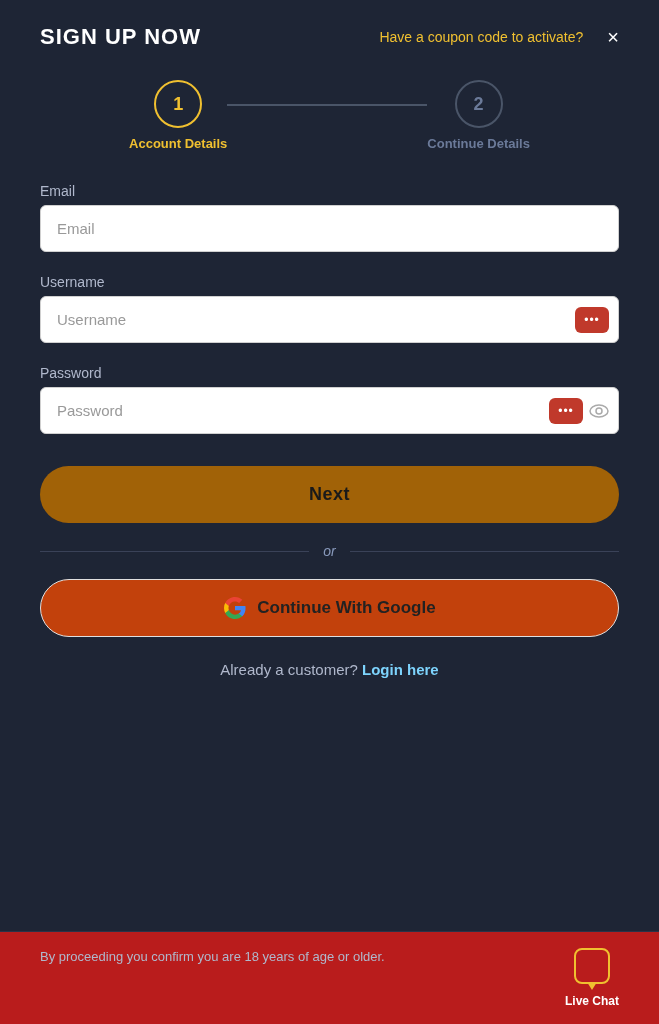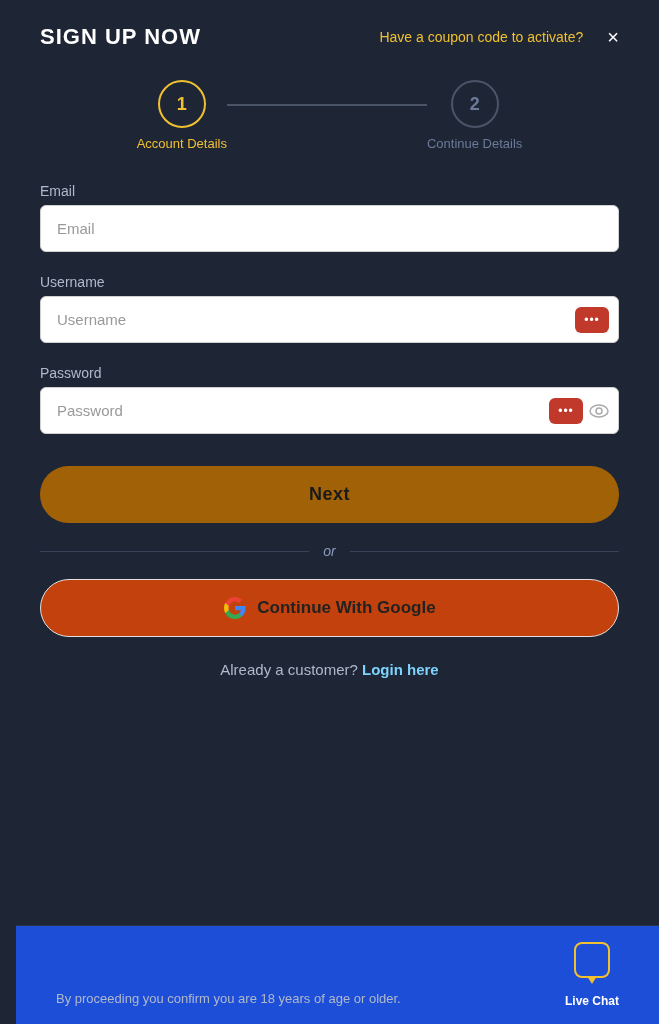--- a/index.html
+++ b/index.html
@@ -94,21 +94,21 @@
     }
 
     .step-circle.inactive {
       border: 2px solid #4a5568;
       color: #6b7a99;
       background: transparent;
     }
 
     .step-label {
       font-size: 13px;
-      font-weight: 400;
+      font-weight: 700;
     }
 
     .step-label.active {
       color: #f0c030;
     }
 
     .step-label.inactive {
       color: #6b7a99;
     }
 
@@ -257,41 +257,39 @@
     }
 
     .login-link {
       color: #7dd3fc;
       cursor: pointer;
       font-weight: 600;
     }
 
     
     .footer {
-      background: #1d4ed8;
+      background: #b91c1c;
       padding: 16px 40px;
       display: flex;
-      align-items: flex-end;
+      align-items: flex-start;
       justify-content: space-between;
       border-top: 1px solid #2a3248;
-      margin-left: 16px;
     }
 
     .footer-text {
       color: #b0b8cc;
       font-size: 13px;
       max-width: 380px;
       line-height: 1.4;
     }
 
     .live-chat {
       display: flex;
       flex-direction: column;
       align-items: center;
-      gap: 6px;
       cursor: pointer;
     }
 
     .chat-bubble {
       width: 36px;
       height: 36px;
       border: 2px solid #f0c030;
       border-radius: 8px;
       display: flex;
       align-items: center;

